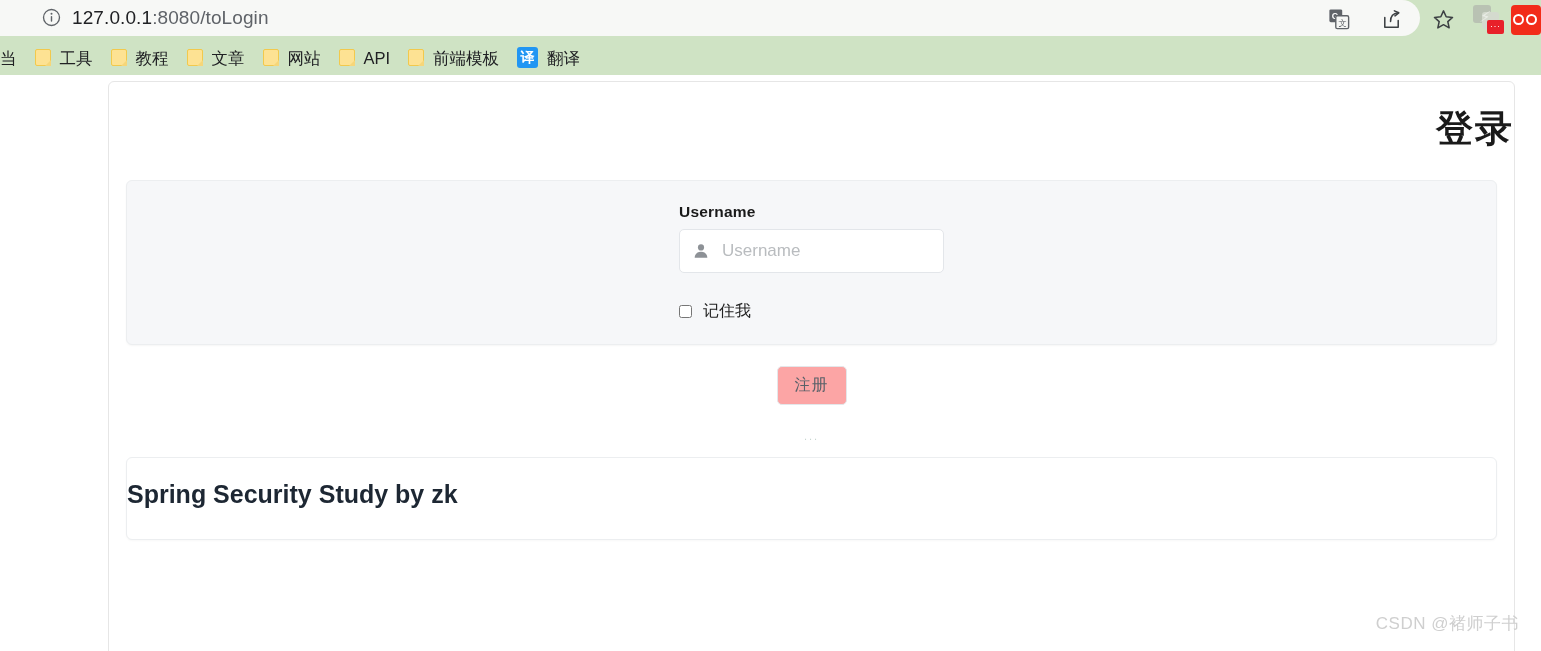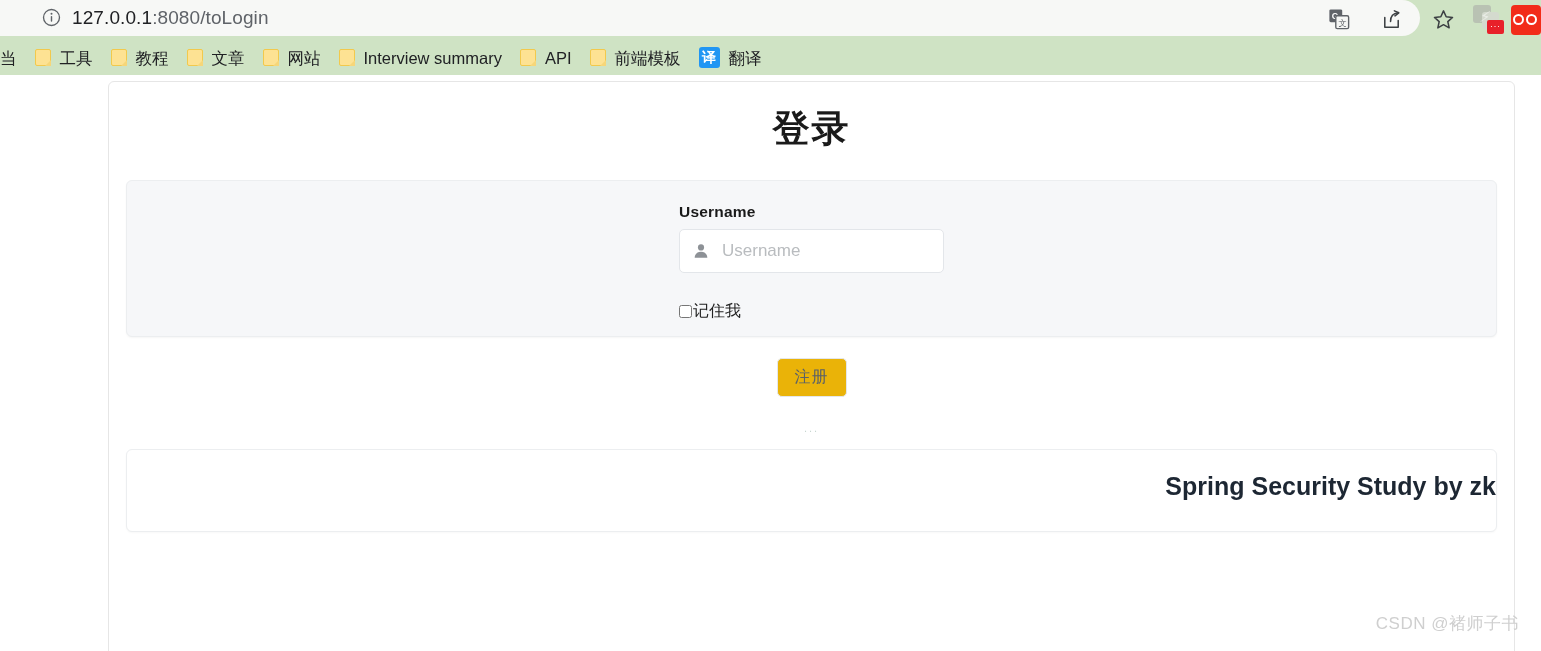--- a/index.html
+++ b/index.html
@@ -188,33 +188,33 @@
     width: 1407px;
     min-height: 600px;
     background: #ffffff;
     border: 1px solid #e6e6e6;
     border-radius: 6px;
     box-sizing: border-box;
   }
   .page-title {
     margin: 0;
     padding-top: 22px;
-    text-align: center;
+    text-align: right;
     font-size: 37px;
     font-weight: bold;
     color: #1a1a1a;
     letter-spacing: 2px;
   }
 
   .form-card {
     margin: 26px 17px 0 17px;
     background: #f6f7f9;
     border: 1px solid #eceef0;
     border-radius: 6px;
-    padding: 22px 0 16px 0;
+    padding: 22px 0 24px 0;
     box-shadow: 0 1px 2px rgba(0,0,0,0.04);
   }
   .field-block {
     width: 265px;
     margin: 0 auto;
   }
   .field-label {
     font-size: 15.5px;
     font-weight: bold;
     color: #1a1a1a;
@@ -249,21 +249,21 @@
   }
   .input-wrap input::placeholder { color: #b9bcbf; }
 
   .gap-16 { height: 14px; }
 
   .remember-row {
     width: 265px;
     margin: 15px auto 0 auto;
     display: flex;
     align-items: center;
-    gap: 1px;
+    gap: 11px;
   }
   .remember-row input[type=checkbox] {
     margin: 0;
     width: 13px; height: 13px;
     cursor: pointer;
   }
   .remember-label {
     font-size: 16px;
     color: #222;
     cursor: pointer;
@@ -287,21 +287,21 @@
     cursor: pointer;
     font-family: "Liberation Sans", "DejaVu Sans", sans-serif;
   }
 
   .register-row {
     text-align: center;
     margin-top: 21px;
   }
   .btn-register {
     display: inline-block;
-    background: #eab308;
+    background: #fca5a5;
     color: #5a6169;
     border: 1px solid #e4e7ea;
     border-radius: 5px;
     font-size: 16px;
     padding: 8px 17px;
     cursor: pointer;
     letter-spacing: 1px;
     font-family: "Liberation Sans", "DejaVu Sans", sans-serif;
   }
 
@@ -317,21 +317,21 @@
   .bottom-card {
     margin: 13px 17px 0 17px;
     background: #ffffff;
     border: 1px solid #eceef0;
     border-radius: 6px;
     padding: 22px 0 30px 0;
     box-shadow: 0 1px 2px rgba(0,0,0,0.03);
   }
   .bottom-title {
     margin: 0;
-    text-align: right;
+    text-align: left;
     font-size: 25px;
     font-weight: bold;
     color: #1d2733;
   }
 
   .watermark {
     position: absolute;
     right: 22px; bottom: 16px;
     font-size: 17px;
     color: #cfcfcf;
@@ -408,24 +408,20 @@
     <div class="bm">
       <span class="folder-icon"></span>
       <span class="bm-label">文章</span>
     </div>
     <div class="bm">
       <span class="folder-icon"></span>
       <span class="bm-label">网站</span>
     </div>
     <div class="bm">
       <span class="folder-icon"></span>
-      <span class="bm-label">Interview summary</span>
-    </div>
-    <div class="bm">
-      <span class="folder-icon"></span>
       <span class="bm-label">API</span>
     </div>
     <div class="bm">
       <span class="folder-icon"></span>
       <span class="bm-label">前端模板</span>
     </div>
     <div class="bm">
       <span class="fy-icon">译</span>
       <span class="bm-label">翻译</span>
     </div>

